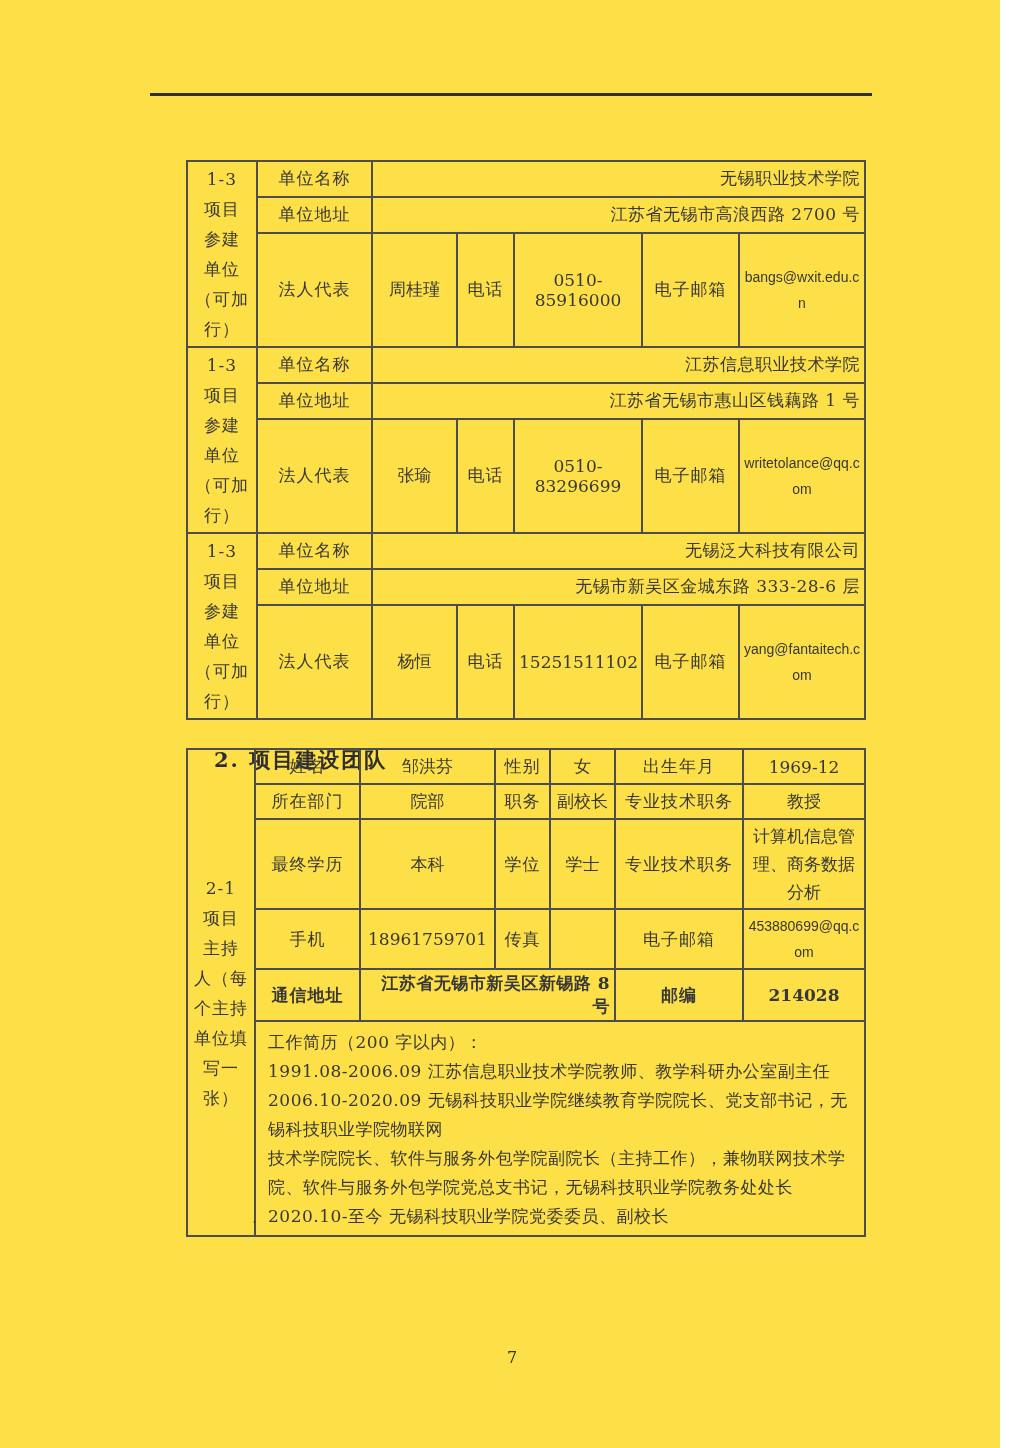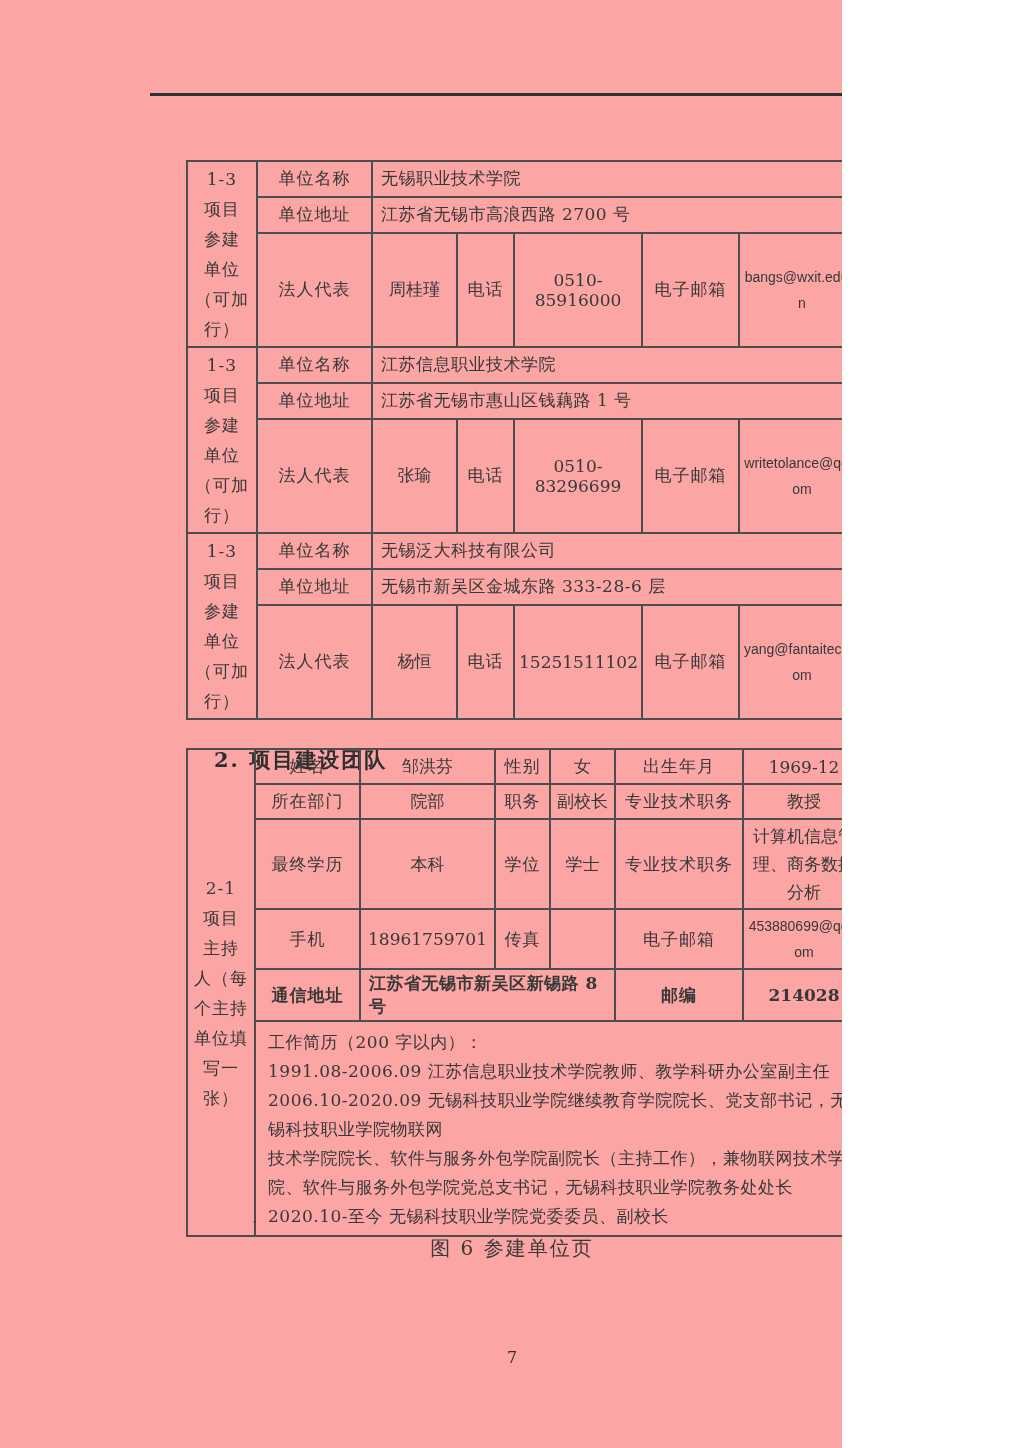--- a/index.html
+++ b/index.html
@@ -3,21 +3,21 @@
 <meta charset="utf-8">
 <style>
   * { margin: 0; padding: 0; box-sizing: border-box; }
   html, body { background: #ffffff; }
   body {
     width: 1024px; height: 1448px;
     position: relative;
     font-family: "DejaVu Serif", "Liberation Serif", serif;
     color: #383838;
   }
-  .page { position: relative; width: 842px; height: 1448px; background: #fca5a5; overflow: hidden; }
+  .page { position: relative; width: 1000px; height: 1448px; background: #fde047; overflow: hidden; }
 
   .header-rule {
     position: absolute; left: 150px; top: 93px;
     width: 722px; height: 3px; background: #2f2f2f;
   }
 
   table {
     border-collapse: collapse;
     table-layout: fixed;
     width: 678px;
@@ -36,21 +36,21 @@
     padding: 2px 4px;
     overflow: hidden;
   }
   td.vlabel {
     white-space: pre-line;
     line-height: 30px;
     letter-spacing: 1px;
     font-size: 17px;
   }
   td.lab { letter-spacing: 1px; }
-  td.left { text-align: left; padding-left: 8px; letter-spacing: 0.5px; margin-left: 44px; }
+  td.left { text-align: right; padding-left: 8px; letter-spacing: 0.5px; margin-left: 44px; }
   td.email {
     font-family: Liberation Sans, sans-serif;
     font-size: 14px;
     word-break: break-all;
     line-height: 26px;
     padding: 2px 3px;
   }
   td.wrapcjk { line-height: 28px; }
 
   tr.h34  { height: 35px; }
@@ -243,17 +243,16 @@
           <p>2006.10-2020.09 无锡科技职业学院继续教育学院院长、党支部书记，无锡科技职业学院物联网</p>
           <p>技术学院院长、软件与服务外包学院副院长（主持工作），兼物联网技术学院、软件与服务外包学院党总支书记，无锡科技职业学院教务处处长</p>
           <p>2020.10-至今 无锡科技职业学院党委委员、副校长</p>
         </td>
       </tr>
     </tbody>
   </table>
 
   <div class="stray-mark">.</div>
 
-  <div class="figure-caption">图 6 参建单位页</div>
 
   <div class="page-number">7</div>
 
 </div>
 
 </body></html>

